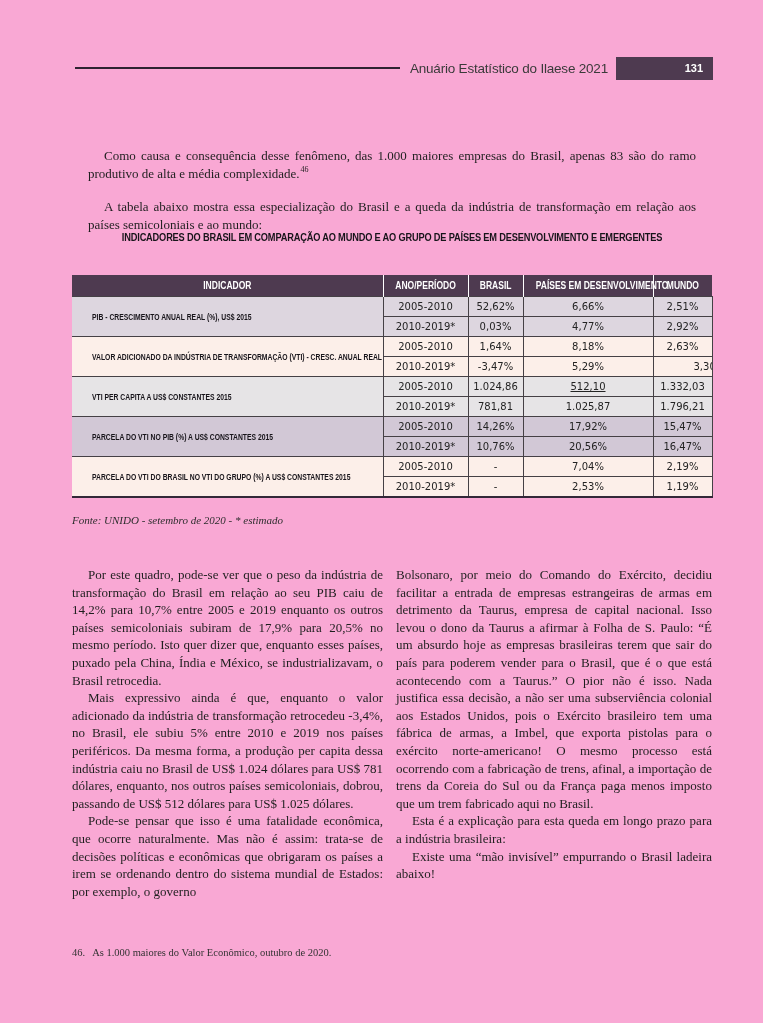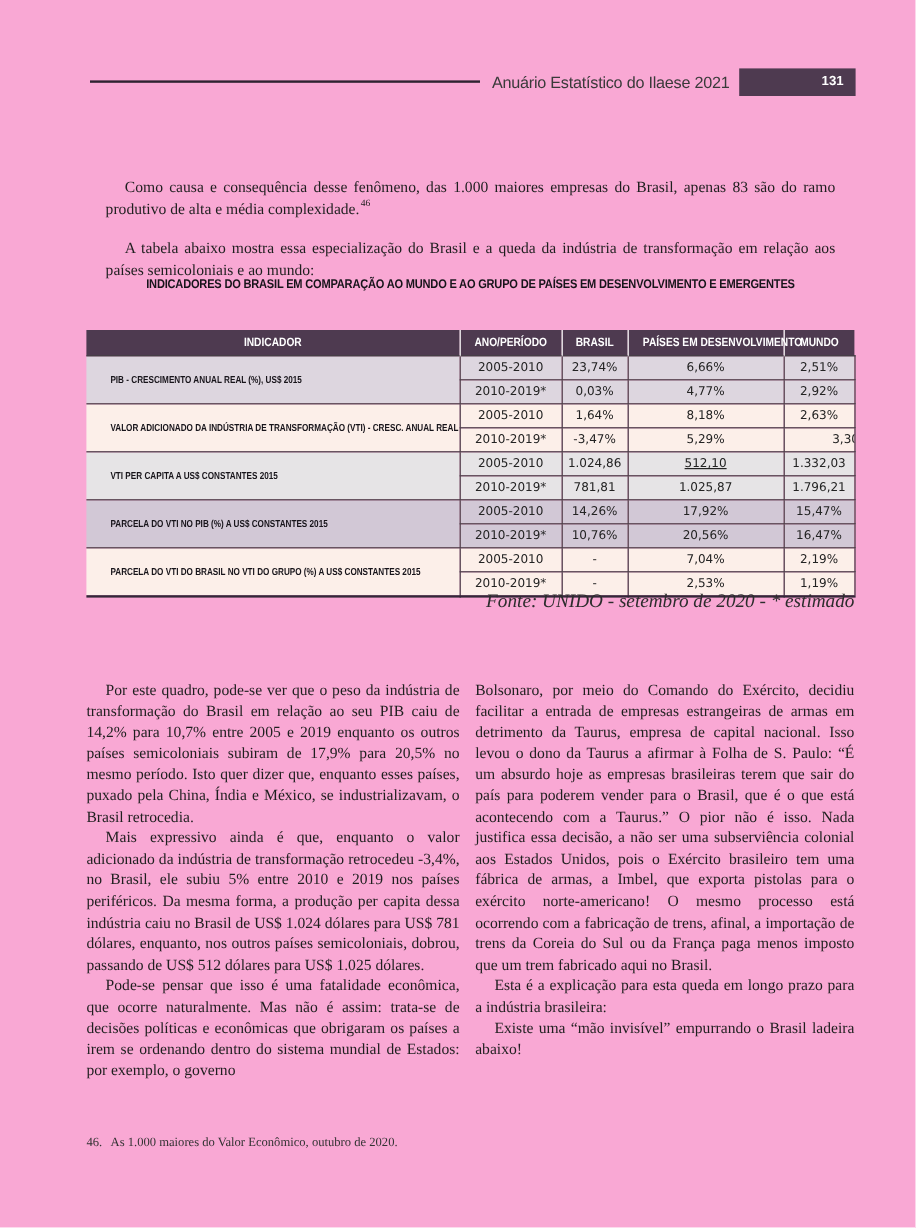--- a/index.html
+++ b/index.html
@@ -41,22 +41,22 @@
     border:1px solid #454045;height:19px;padding:0 2px;vertical-align:middle;
     font-family:"DejaVu Sans", sans-serif;font-size:10px;color:#232323;
     text-align:center;overflow:hidden;}
   table.ind-table td.ind{
     text-align:left;padding-left:20px;border-left:0;max-width:311px;}
   table.ind-table td.ind span{display:inline-block;transform:scaleX(0.8);
     transform-origin:left center;white-space:nowrap;
     font-family:"Liberation Sans", sans-serif;font-weight:bold;font-size:8.5px;
     color:#17141a;}
   table.ind-table{border-bottom:2px solid #332838;}
-  .tbl-source{position:absolute;left:72px;top:493px;width:640px;text-align:right;
-    font-style:italic;font-size:16px;color:#2d2d2d;}
+  .tbl-source{position:absolute;left:72px;top:514px;width:640px;text-align:left;
+    font-style:italic;font-size:11px;color:#2d2d2d;}
   
   .col{position:absolute;top:566px;font-size:13px;line-height:17.6px;
     text-align:justify;}
   .col p{margin:0;}
   .col p.ind{text-indent:16px;}
   .col-left{left:72px;width:311px;}
   .col-right{left:396px;width:316px;}
   
   .footnote{position:absolute;left:72px;top:947px;width:640px;
     font-size:10.5px;color:#333333;}
@@ -96,21 +96,21 @@
         <th><span>ANO/PERÍODO</span></th>
         <th><span>BRASIL</span></th>
         <th><span>PAÍSES EM DESENVOLVIMENTO</span></th>
         <th><span>MUNDO</span></th>
       </tr>
     </thead>
     <tbody>
         <tr>
           <td class="ind" rowspan="2" style="background: rgb(221, 214, 223);"><span>PIB - CRESCIMENTO ANUAL REAL (%), US$ 2015</span></td>
           <td style="background: rgb(221, 214, 223);">2005-2010</td>
-          <td style="background: rgb(221, 214, 223);">23,74%</td>
+          <td style="background: rgb(221, 214, 223);">52,62%</td>
           <td style="background: rgb(221, 214, 223);">6,66%</td>
           <td style="background: rgb(221, 214, 223);">2,51%</td>
         </tr>
         <tr>
           <td style="background: rgb(221, 214, 223);">2010-2019*</td>
           <td style="background: rgb(221, 214, 223);">0,03%</td>
           <td style="background: rgb(221, 214, 223);">4,77%</td>
           <td style="background: rgb(221, 214, 223);">2,92%</td>
         </tr>
         <tr>

